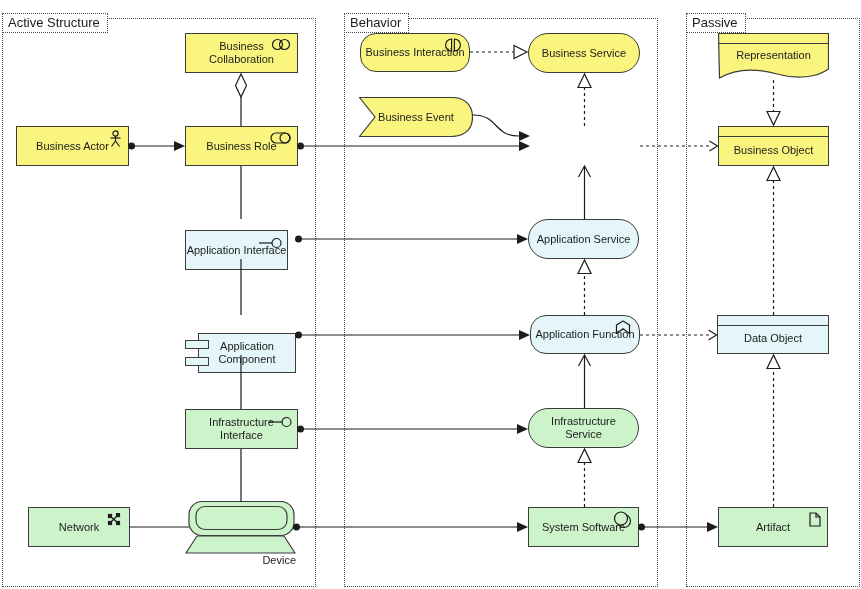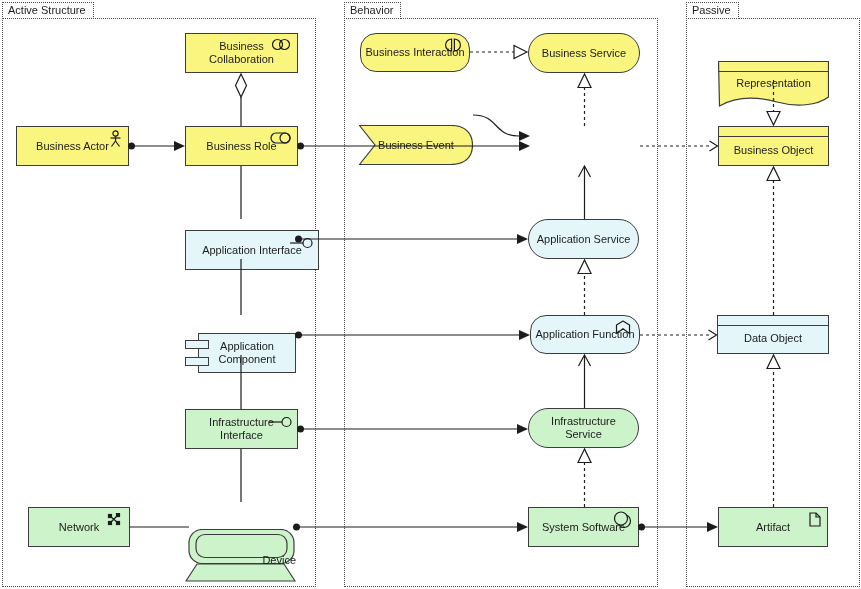--- a/index.html
+++ b/index.html
@@ -1,34 +1,34 @@
 <!DOCTYPE html>
 <html><head>
 <meta charset="utf-8">
 <style>
   html,body{margin:0;padding:0;background:#fff;}
   .canvas{position:relative;width:861px;height:589px;background:#fff;overflow:hidden;
           font-family:"Liberation Sans",sans-serif;font-size:11px;color:#1c1c1c;}
   
   .grp{position:absolute;border:1px dotted #4a4a4a;background:transparent;}
   .grp-label{position:absolute;border:1px dotted #4a4a4a;background:#fff;padding:1px 7px 2px 5px;
-             font-size:11px;white-space:nowrap;z-index:1;}
+             font-size:13px;white-space:nowrap;z-index:1;margin-top:11px;}
   
   .node{position:absolute;box-sizing:border-box;border:1px solid #3c3c3c;
         display:flex;align-items:center;justify-content:center;text-align:center;z-index:2;}
   .business{background:#FAF57E;}
   .application{background:#E4F6F9;}
   .technology{background:#CDF3CA;}
   .round{border-radius:16px;}
   .pill{border-radius:20px;}
   .lbl{line-height:13px;max-width:100px;}
   .nowrap .lbl{white-space:nowrap;max-width:none;text-align:center;}
   .icon{position:absolute;}
   .icon svg{display:block;}
-  .shape{border:none!important;background:transparent!important;margin-top:28px;}
+  .shape{border:none!important;background:transparent!important;}
   .shape svg{position:absolute;left:0;top:0;}
   .shape .lbl{position:relative;z-index:1;}
   .objhdr{position:absolute;left:0;top:0;right:0;height:9px;border-bottom:1px solid #3c3c3c;}
   .ctab{position:absolute;width:24px;height:9px;background:#E4F6F9;border:1px solid #3c3c3c;left:-14px;box-sizing:border-box;}
   .devlbl{position:absolute;text-align:right;z-index:2;}
   
   .edges{position:absolute;left:0;top:0;z-index:3;pointer-events:none;}
   .edges path,.edges line,.edges polyline{stroke:#1c1c1c;fill:none;stroke-width:1.2;}
   .edges .dash{stroke-dasharray:3,3;}
   .edges .fillarrow{fill:#1c1c1c;stroke:none;}
@@ -77,21 +77,21 @@
   <div class="node business nowrap" style="left:185px;top:126px;width:113px;height:40px">
     <span class="lbl">Business Role</span>
     <span class="icon" style="right:5px;top:5px">
       <svg width="22" height="12" class="nodeicon">
           <rect x="1" y="1" width="19" height="10" rx="5"></rect>
           <circle cx="15" cy="6" r="5"></circle>
         </svg>
     </span>
   </div>
 
-  <div class="node application" style="left:185px;top:230px;width:134px;height:40px">
+  <div class="node application" style="left:185px;top:230px;width:103px;height:40px">
     <span class="lbl">Application Interface</span>
     <span class="icon" style="right:5px;top:6px">
       <svg width="23" height="12" class="nodeicon">
           <line x1="0" y1="6" x2="13" y2="6"></line>
           <circle cx="17.5" cy="6" r="4.5"></circle>
         </svg>
     </span>
   </div>
 
   <div class="node application" style="left:198px;top:333px;width:98px;height:40px">

